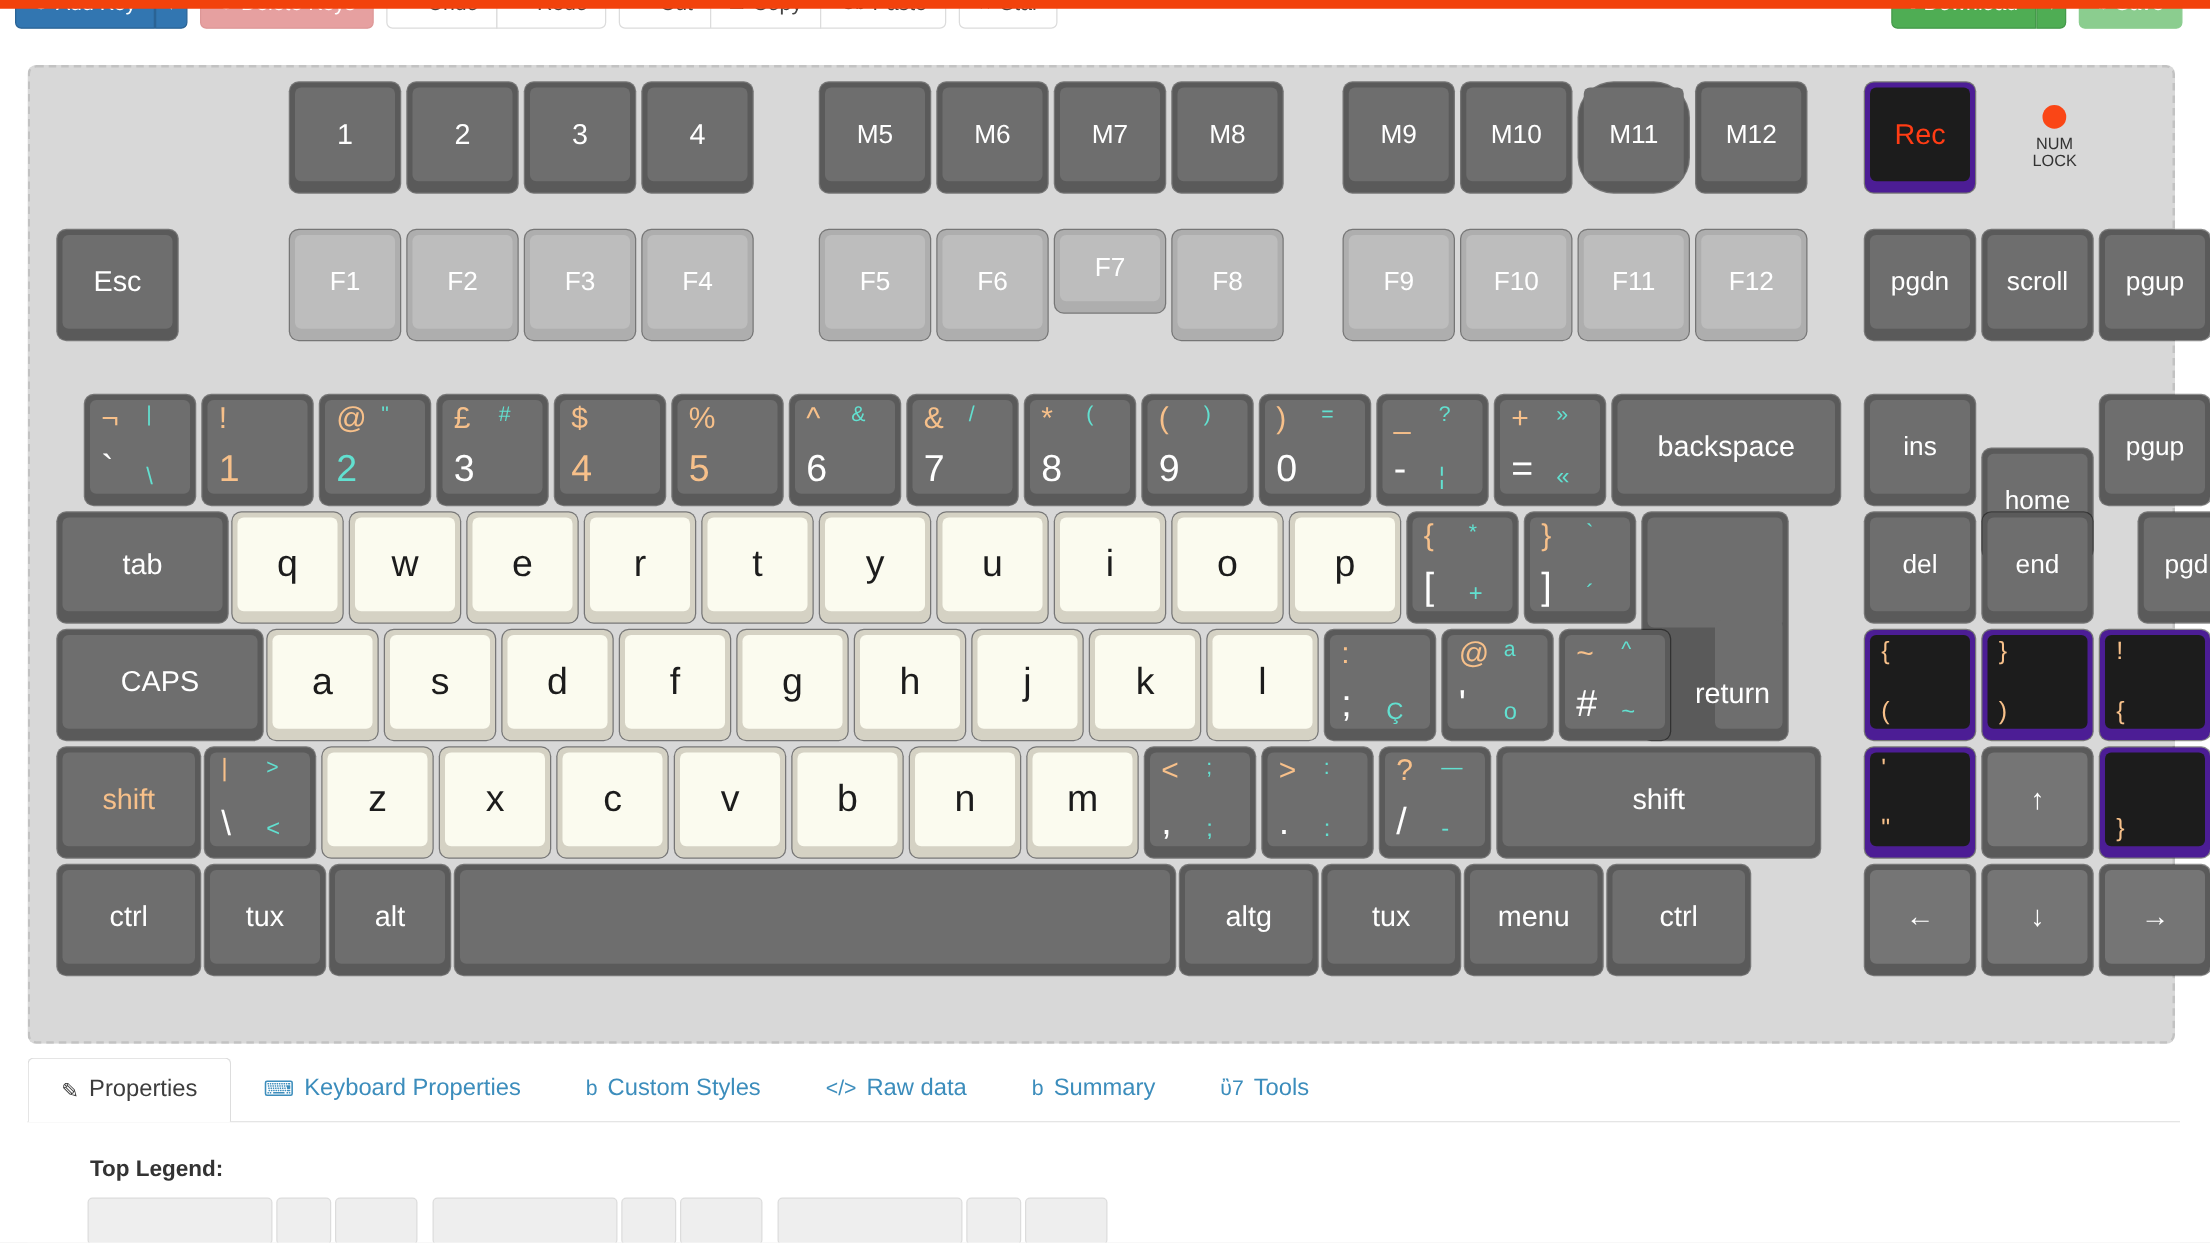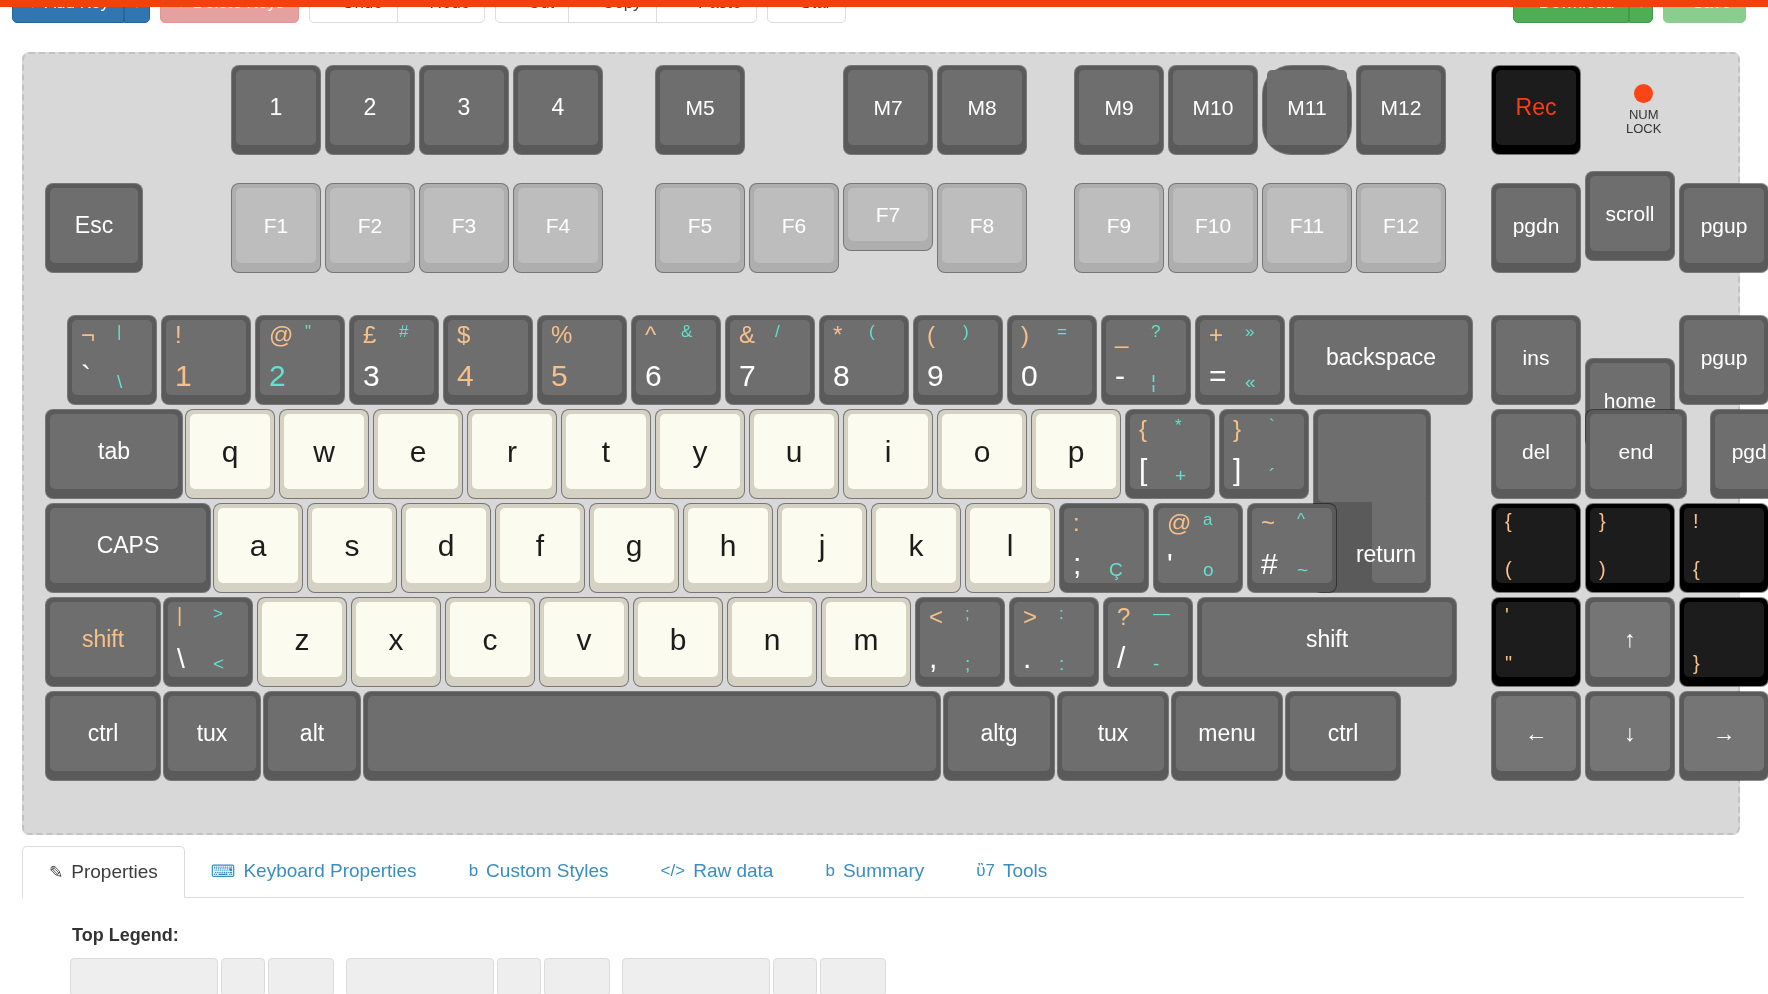--- a/index.html
+++ b/index.html
@@ -79,21 +79,21 @@
   
   .k-dark { background: #5a5a5a; }
   .k-dark > .cap { background: #6e6e6e; }
   
   .k-gray { background: #aeaeae; }
   .k-gray > .cap { background: #bdbdbd; }
   
   .k-alpha { background: #d5d2c4; }
   .k-alpha > .cap { background: #fbfbef; }
   
-  .k-black { background: #000000; }
+  .k-black { background: #4c1d95; }
   .k-black > .cap { background: #1c1c1c; }
   
   .k-mid { background: #5a5a5a; }
   .k-mid > .cap { background: #757575; }
 
   
   .lbl-center {
     position: absolute; inset: 4px 4px 9px 4px;
     display: flex; align-items: center; justify-content: center;
     font-size: 23px; color: #ffffff; pointer-events: none;
@@ -277,20 +277,24 @@
           <div class="lbl-center">3</div>
         </div>
         <div class="key k-dark" style="left: 490px; top: 12px; width: 88px; height: 88px;">
           <div class="cap"></div>
           <div class="lbl-center">4</div>
         </div>
         <div class="key k-dark" style="left: 632px; top: 12px; width: 88px; height: 88px;">
           <div class="cap"></div>
           <div class="lbl-center small">M5</div>
         </div>
+        <div class="key k-dark" style="left: 726px; top: 12px; width: 88px; height: 88px;">
+          <div class="cap"></div>
+          <div class="lbl-center small">M6</div>
+        </div>
         <div class="key k-dark" style="left: 820px; top: 12px; width: 88px; height: 88px;">
           <div class="cap"></div>
           <div class="lbl-center small">M7</div>
         </div>
         <div class="key k-dark" style="left: 914px; top: 12px; width: 88px; height: 88px;">
           <div class="cap"></div>
           <div class="lbl-center small">M8</div>
         </div>
         <div class="key k-dark" style="left: 1051px; top: 12px; width: 88px; height: 88px;">
           <div class="cap"></div>
@@ -365,21 +369,21 @@
           <div class="lbl-center small">F11</div>
         </div>
         <div class="key k-gray" style="left: 1333px; top: 130px; width: 88px; height: 88px;">
           <div class="cap"></div>
           <div class="lbl-center small">F12</div>
         </div>
         <div class="key k-dark" style="left: 1468px; top: 130px; width: 88px; height: 88px;">
           <div class="cap"></div>
           <div class="lbl-center small">pgdn</div>
         </div>
-        <div class="key k-dark" style="left: 1562px; top: 118px; width: 88px; height: 88px;">
+        <div class="key k-dark" style="left: 1562px; top: 130px; width: 88px; height: 88px;">
           <div class="cap"></div>
           <div class="lbl-center small">scroll</div>
         </div>
         <div class="key k-dark" style="left: 1656px; top: 130px; width: 88px; height: 88px;">
           <div class="cap"></div>
           <div class="lbl-center small">pgup</div>
         </div>
         <div class="key k-dark" style="left: 44px; top: 262px; width: 88px; height: 88px;">
           <div class="cap"></div>
           <div class="legends big">
@@ -572,21 +576,21 @@
             <div class="lg tl">}</div>
             <div class="lg tr">`</div>
             <div class="lg bl">]</div>
             <div class="lg br">´</div>
           </div>
         </div>
         <div class="key k-dark" style="left: 1468px; top: 356px; width: 88px; height: 88px;">
           <div class="cap"></div>
           <div class="lbl-center small">del</div>
         </div>
-        <div class="key k-dark" style="left: 1562px; top: 356px; width: 100px; height: 88px;">
+        <div class="key k-dark" style="left: 1562px; top: 356px; width: 88px; height: 88px;">
           <div class="cap"></div>
           <div class="lbl-center small">end</div>
         </div>
         <div class="key k-dark" style="left: 1656px; top: 356px; width: 88px; height: 88px; margin-left: 31px;">
           <div class="cap"></div>
           <div class="lbl-center small">pgdn</div>
         </div>
         <div class="key-return" style="left: 1290px; top: 356px; width: 116px; height: 182px;">
           <div class="ret-body"></div>
           <div class="ret-cap-top"></div>

